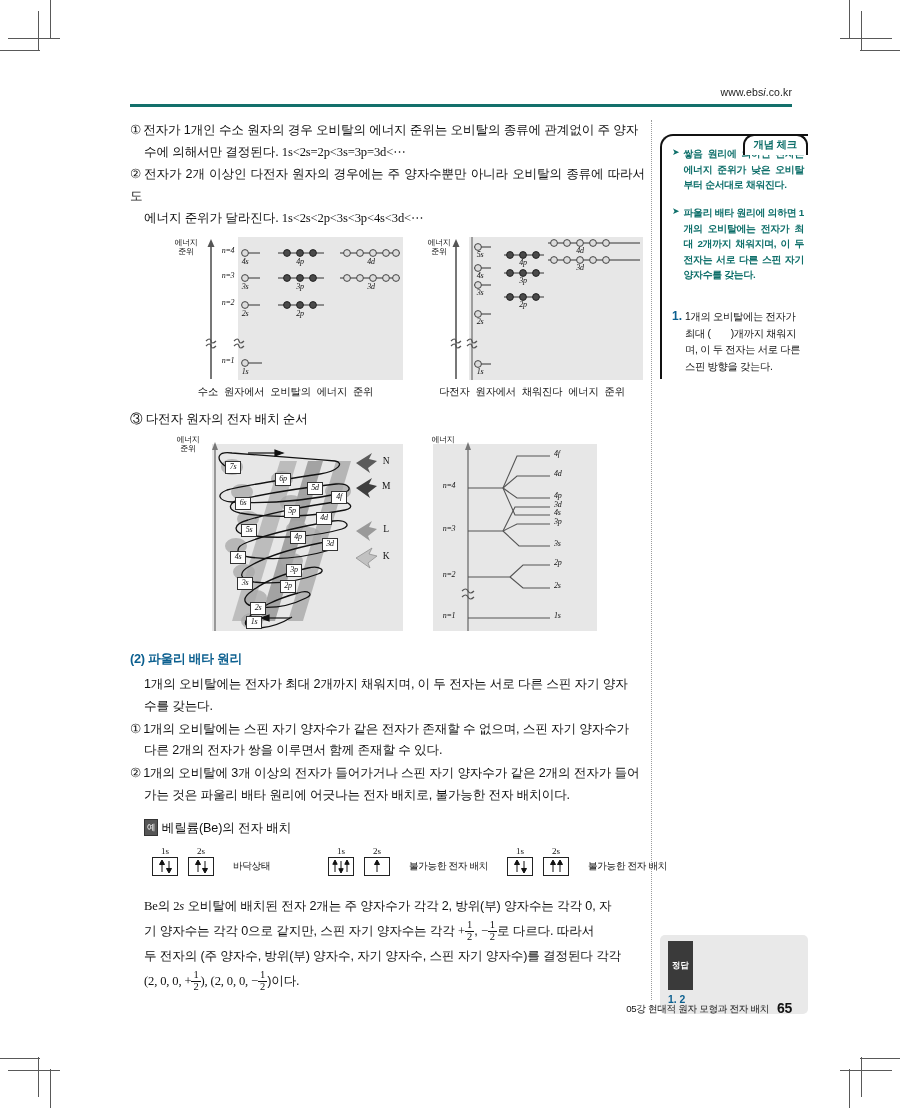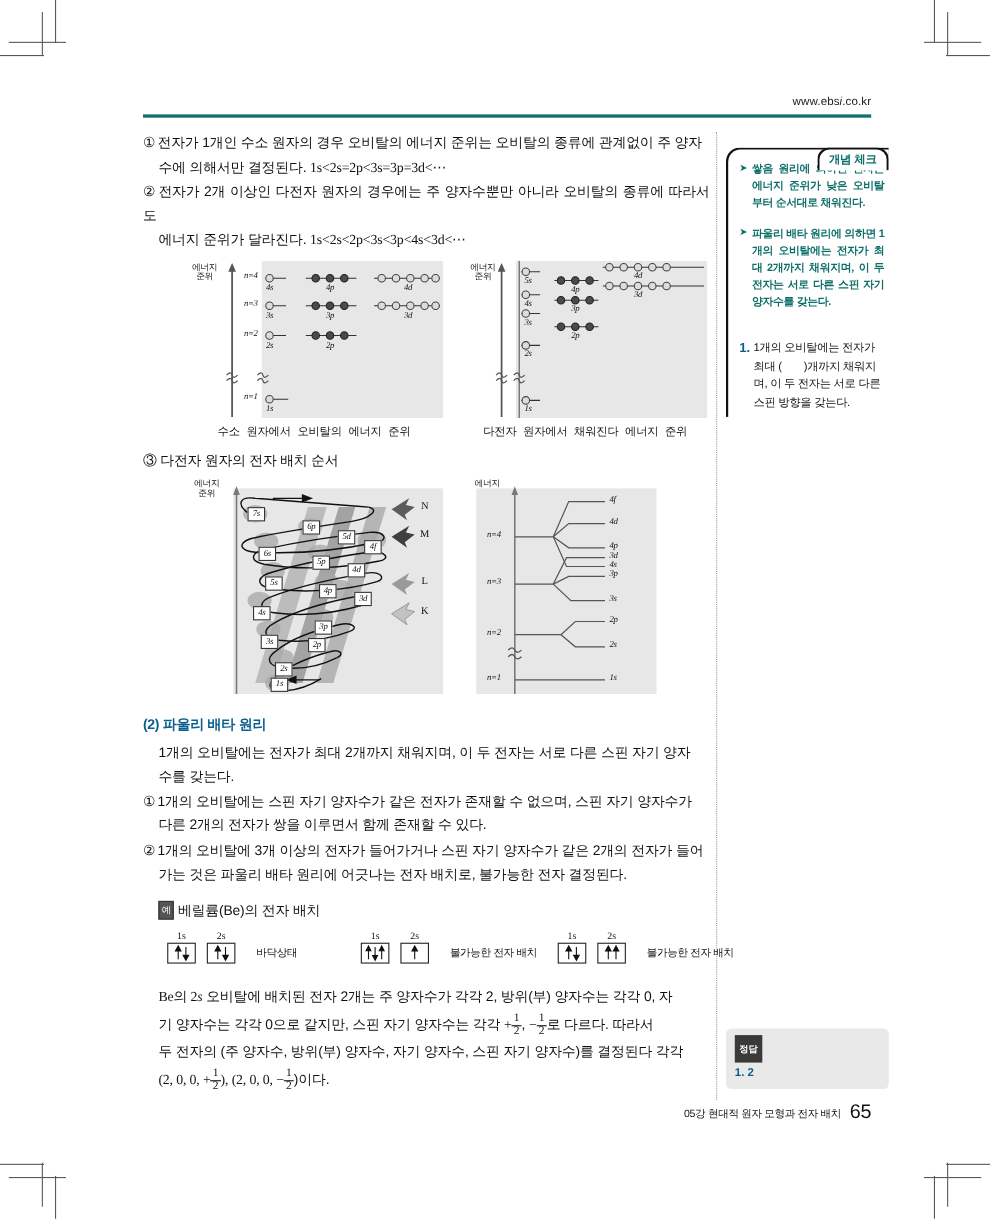--- a/index.html
+++ b/index.html
@@ -120,29 +120,29 @@
   .q-item { display:flex; gap:3px; margin-top:26px; }
   .q-num { color:#0b5f8f; font-weight:bold; font-size:12px; }
   .q-text { font-size:10.3px; line-height:1.6; letter-spacing:-.3px; color:#111; }
 
   .ans-box {
     position:absolute; left:660px; top:935px; width:148px;
     background:#e9e9e9; border-radius:5px; padding:6px 8px 9px 8px;
   }
   .ans-tag {
     display:inline-block; background:#3a3a3a; color:#fff;
-    font-size:8.4px; padding:7px 4px; font-weight:bold; letter-spacing:0px;
+    font-size:8.4px; padding:19px 4px; font-weight:bold; letter-spacing:0px;
   }
   .ans-val { color:#0b5f8f; font-size:10.4px; margin-top:4px; font-weight:bold; }
 
   .footer {
     position:absolute; right:108px; top:1000px;
     font-size:9.6px; color:#111; letter-spacing:-.3px;
   }
-  .footer .pg { font-size:18px; font-weight:normal; margin-left:8px; vertical-align:-1px; }
+  .footer .pg { font-size:14px; font-weight:bold; margin-left:8px; vertical-align:-1px; }
 </style>
 </head>
 <body>
 
 <div id="page">
 
   <div class="crop" style="left:0;top:0;width:60px;height:60px;">
     <i class="h" style="left:8px;top:38px;width:52px;"></i>
     <i class="h" style="left:0px;top:50px;width:40px;"></i>
     <i class="v" style="left:38px;top:11px;height:40px;"></i>
@@ -474,21 +474,21 @@
       <span>수를 갖는다.</span>
     </p>
 
     <p class="item">
       <span class="num">①</span><span>1개의 오비탈에는 스핀 자기 양자수가 같은 전자가 존재할 수 없으며, 스핀 자기 양자수가</span><br>
       <span class="indent">다른 2개의 전자가 쌍을 이루면서 함께 존재할 수 있다.</span>
     </p>
 
     <p class="item">
       <span class="num">②</span><span>1개의 오비탈에 3개 이상의 전자가 들어가거나 스핀 자기 양자수가 같은 2개의 전자가 들어</span><br>
-      <span class="indent">가는 것은 파울리 배타 원리에 어긋나는 전자 배치로, 불가능한 전자 결정된다.</span>
+      <span class="indent">가는 것은 파울리 배타 원리에 어긋나는 전자 배치로, 불가능한 전자 배치이다.</span>
     </p>
 
     <p class="item" style="padding-left:14px;margin-top:12px;">
       <span style="display:inline-block;border:1px solid #333;background:#555;color:#fff;font-size:8.5px;padding:0 2px;vertical-align:2px;">예</span>
       <span>베릴륨(Be)의 전자 배치</span>
     </p>
 
     <div class="orb-row" style="margin-left:22px;height:42px;">
 
       <div class="orb-group" style="left:0px;">

